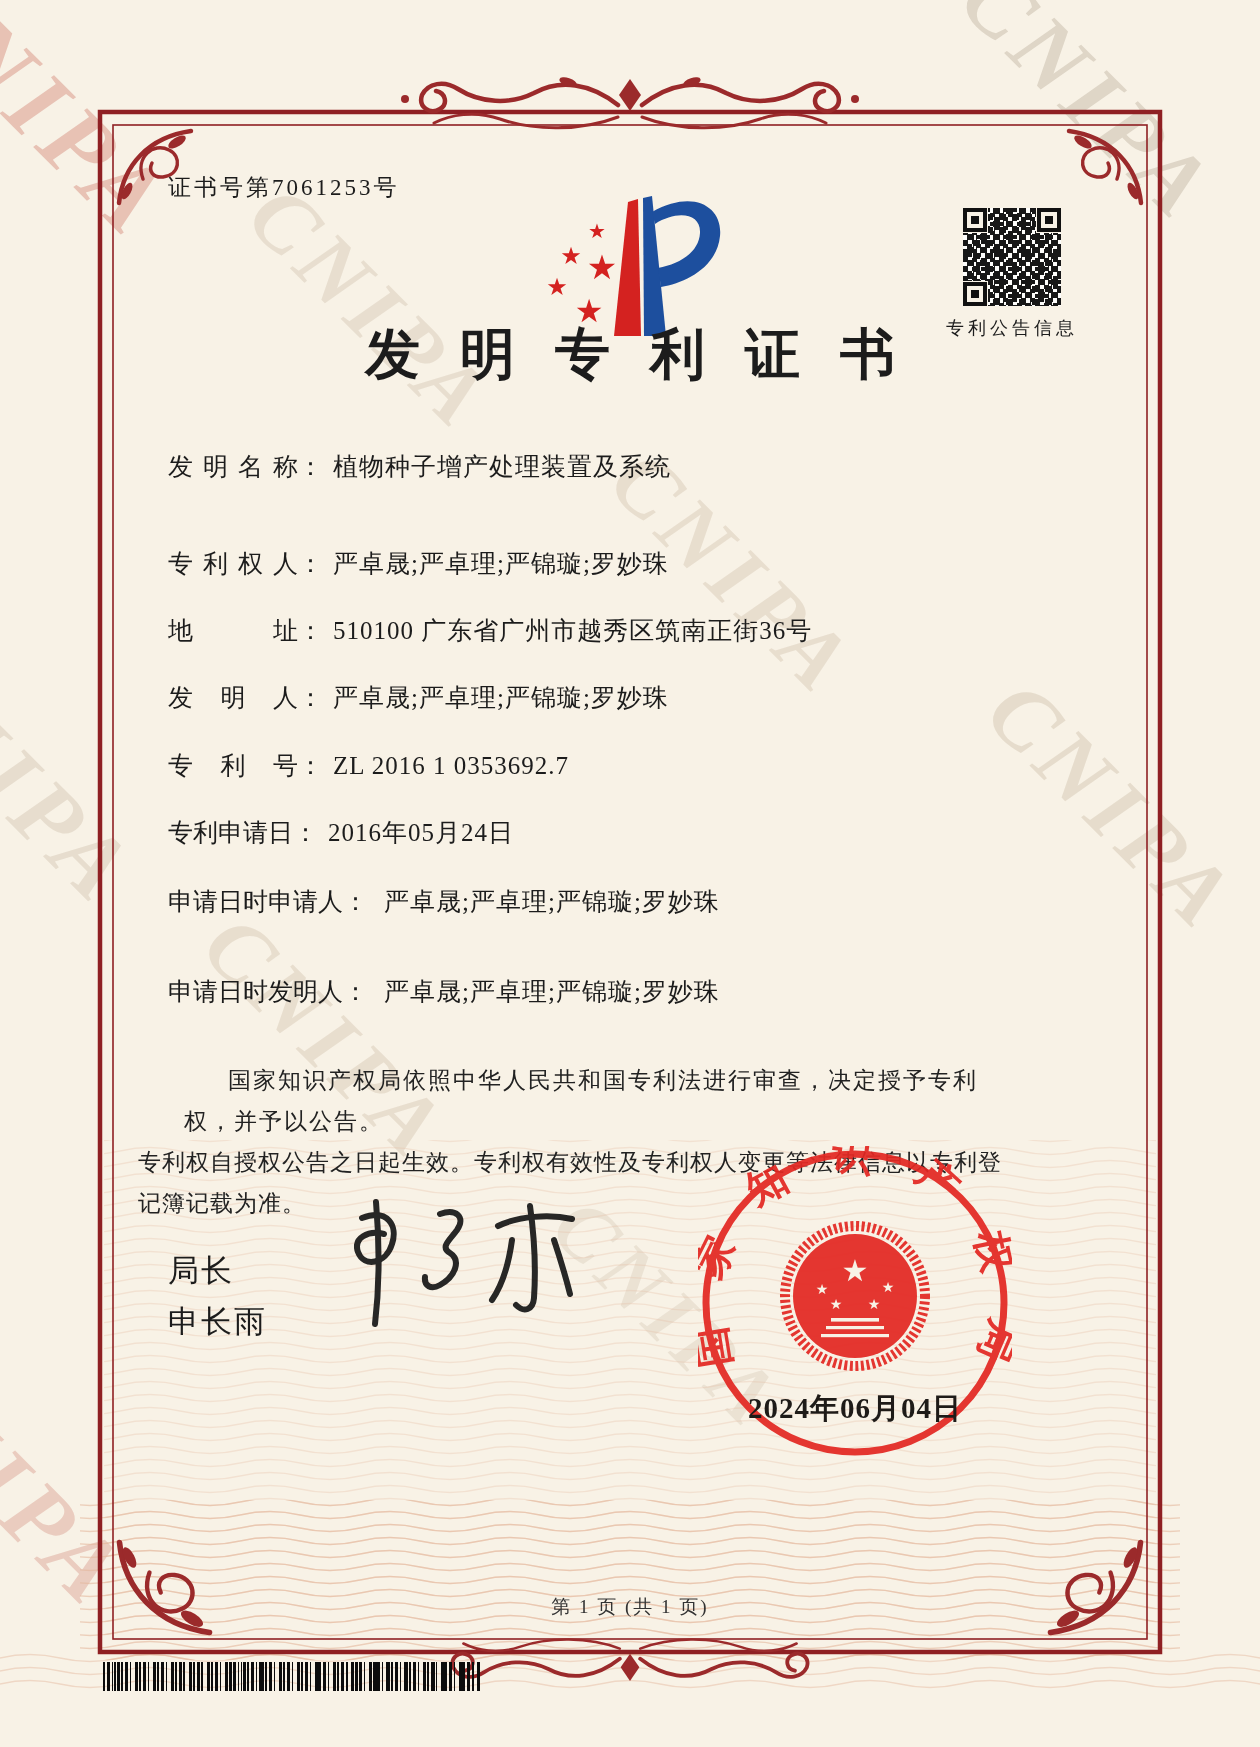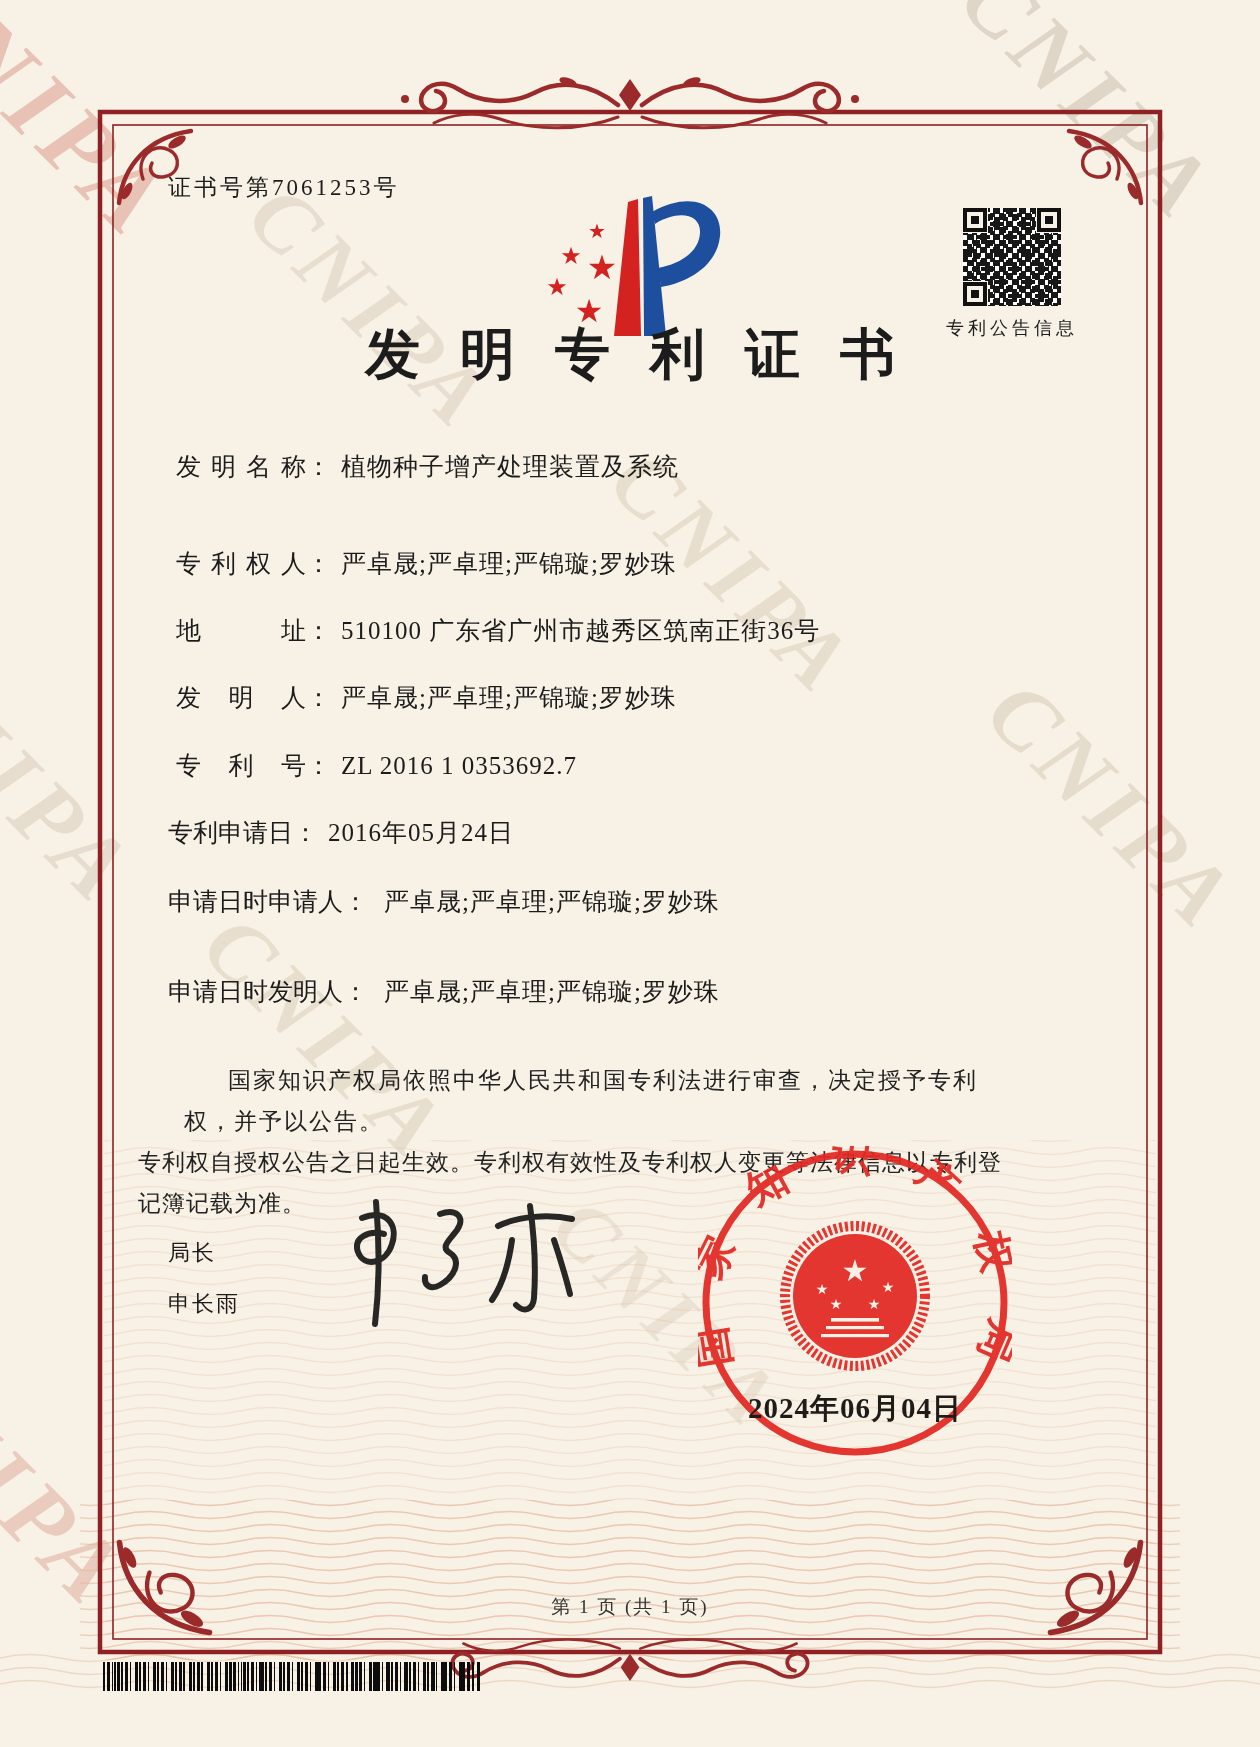--- a/index.html
+++ b/index.html
@@ -29,31 +29,31 @@
   }
   .finder{position:absolute; width:26px; height:26px; background:#f8f2e6; border:0;}
   .finder::before{content:""; position:absolute; inset:1px; border:4px solid #111; background:#f8f2e6;}
   .finder::after{content:""; position:absolute; inset:9px; background:#111;}
   .f-tl{left:-1px; top:-1px;} .f-tr{right:-1px; top:-1px;} .f-bl{left:-1px; bottom:-1px;}
   .qr-label{left:944px; top:316px; width:136px; text-align:center; font-size:18px; letter-spacing:4px;}
   .title-wrap{left:0; top:318px; width:1260px; text-align:center;}
   .title-wrap span{font-size:55px; font-weight:bold; letter-spacing:40px; margin-right:-40px;}
   
   .frow{position:absolute; left:168px; font-size:25px; white-space:nowrap;}
-  .flabel{display:inline-block; width:130px; text-align:justify; text-align-last:justify; vertical-align:bottom;margin-left:8px;}
+  .flabel{display:inline-block; width:130px; text-align:justify; text-align-last:justify; vertical-align:bottom;}
   .fcolon{display:inline-block;}
   .fval{margin-left:10px; letter-spacing:1px;}
   .rcol{position:absolute; left:648px; top:0; font-size:25px; white-space:nowrap;}
   .llabel{display:inline-block;}
   
   .statement{left:138px; top:1060px; width:868px; font-size:23px; line-height:41px; color:#222;}
   .statement .l1{text-indent:44px; letter-spacing:2px;margin-left:46px;}
   .statement .l2{letter-spacing:1px;}
   
-  .boss{left:168px; font-family:Liberation Mono, monospace; font-size:22px; letter-spacing:2px;}
+  .boss{left:168px; font-family:Liberation Mono, monospace; font-size:31px; letter-spacing:2px;margin-top:12px;}
   .footer{left:0; top:1594px; width:1260px; text-align:center; font-size:19px; letter-spacing:2px; color:#333;}
   
   .barcode{
     left:103px; top:1662px; width:377px; height:29px; background-color:transparent;
     background-image:
       repeating-linear-gradient(90deg,#0c0c0c 0 2px,transparent 2px 4px,#0c0c0c 4px 7px,transparent 7px 9px,#0c0c0c 9px 10px,transparent 10px 14px,#0c0c0c 14px 17px,transparent 17px 18px),
       repeating-linear-gradient(90deg,transparent 0 11px,#0c0c0c 11px 13px,transparent 13px 22px,#0c0c0c 22px 23px,transparent 23px 29px);
   }
   svg text{font-family:"Liberation Serif","DejaVu Serif",serif;}
 </style>

